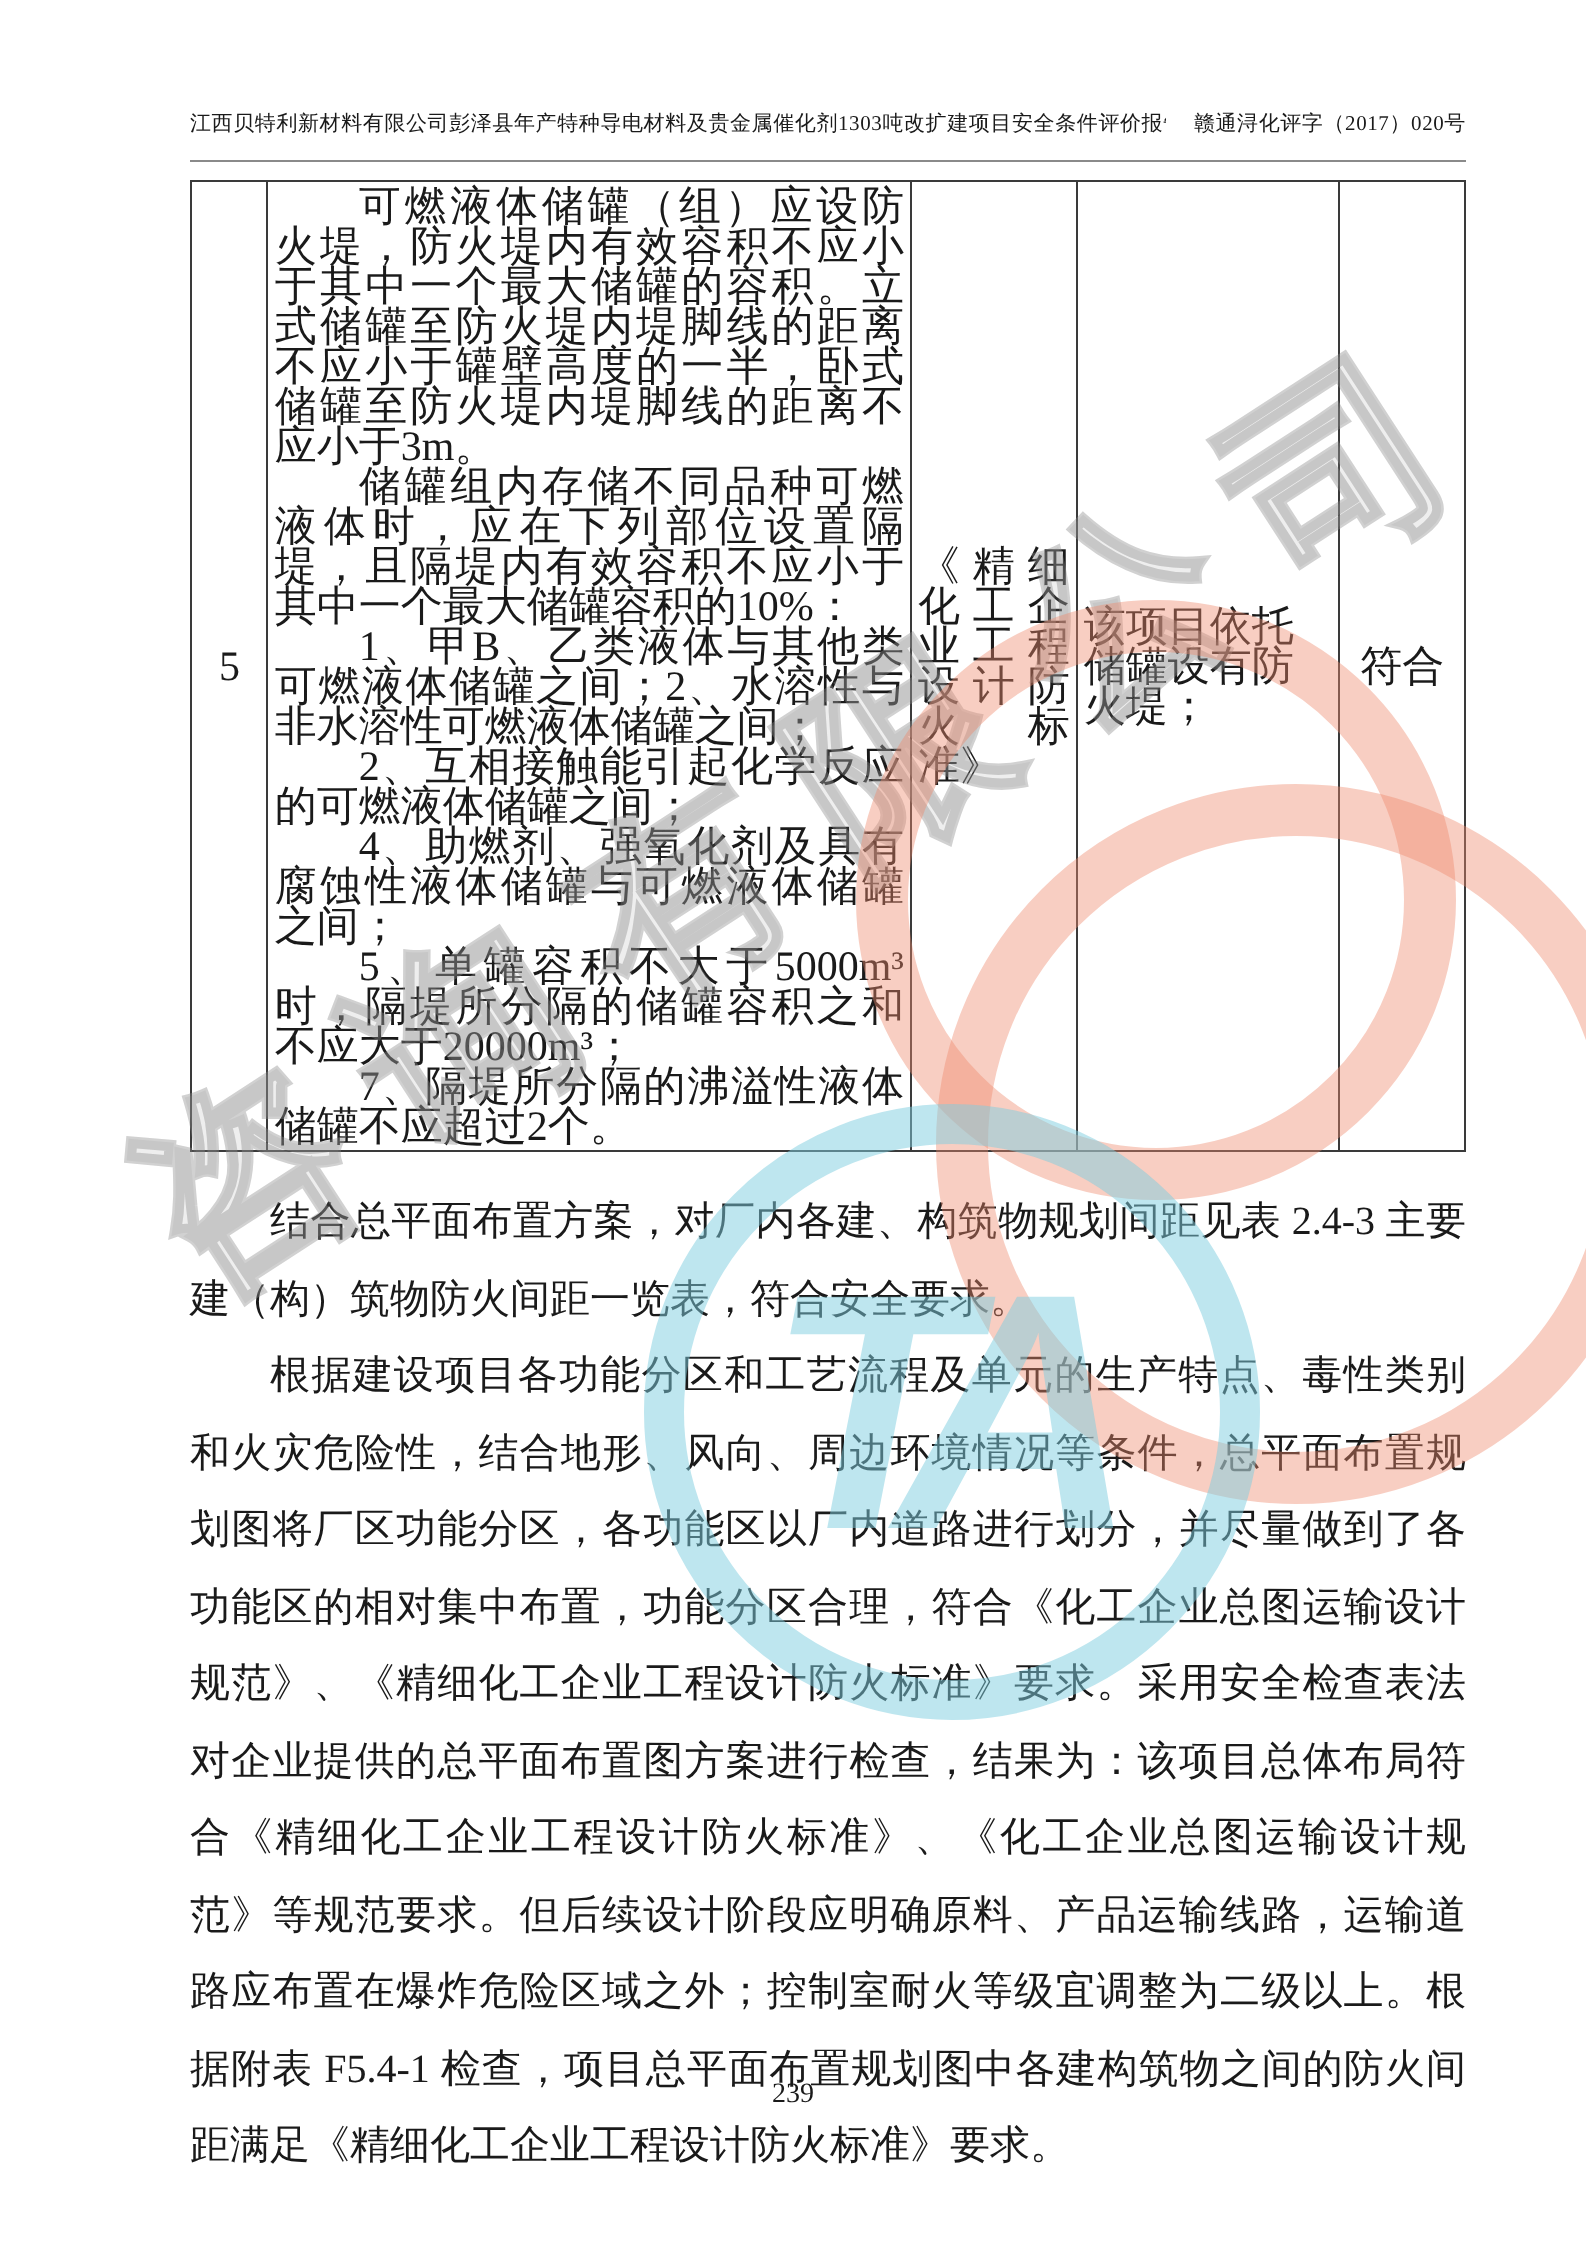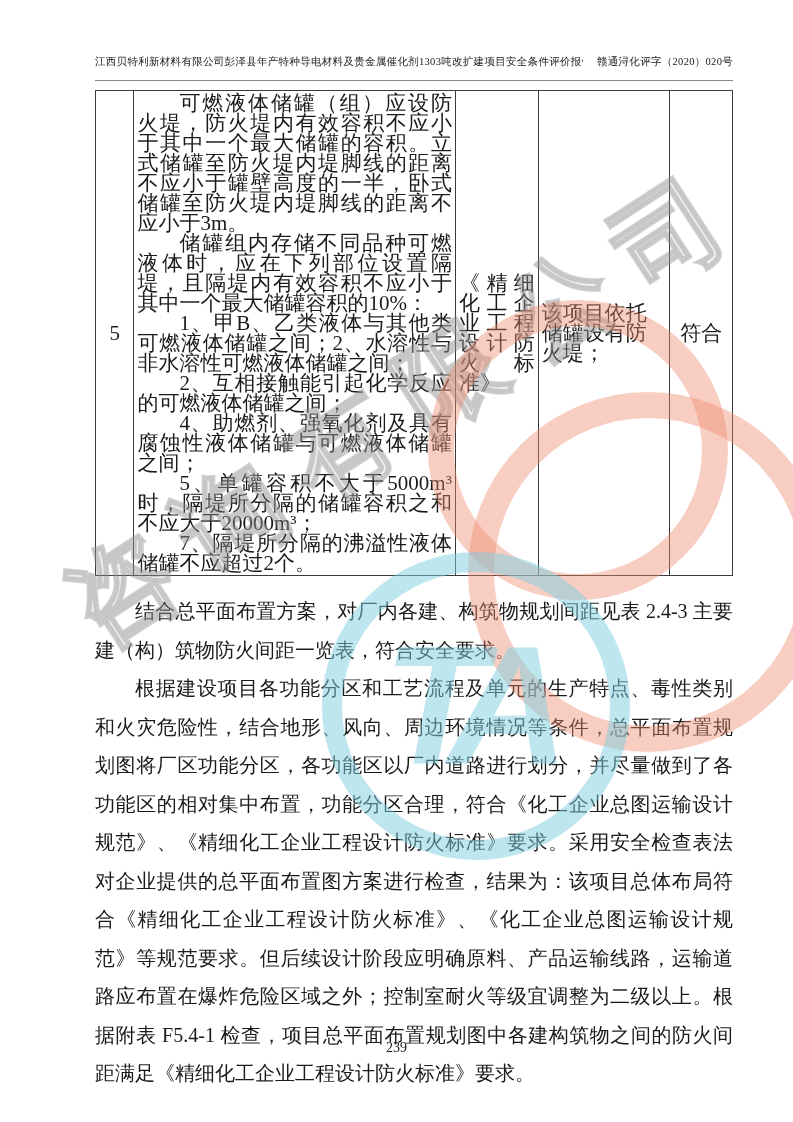--- a/index.html
+++ b/index.html
@@ -140,21 +140,21 @@
     <div class="wm-ring ring-b"></div>
     <div class="wm-logo">
       <span class="logo-letters">TA</span>
     </div>
   </div>
 
   <div class="content">
 
     <div class="header">
       <span class="h-left">江西贝特利新材料有限公司彭泽县年产特种导电材料及贵金属催化剂1303吨改扩建项目安全条件评价报告</span>
-      <span class="h-right">赣通浔化评字（2020）020号</span>
+      <span class="h-right">赣通浔化评字（2017）020号</span>
     </div>
 
     <table class="comp">
       <tbody>
           <tr>
         <td class="c-no">5</td>
         <td class="c-req">
           <div>
                 <p class="cell-para">可燃液体储罐（组）应设防火堤，防火堤内有效容积不应小于其中一个最大储罐的容积。立式储罐至防火堤内堤脚线的距离不应小于罐壁高度的一半，卧式储罐至防火堤内堤脚线的距离不应小于3m。</p>
                 <p class="cell-para">储罐组内存储不同品种可燃液体时，应在下列部位设置隔堤，且隔堤内有效容积不应小于其中一个最大储罐容积的10%：</p>

